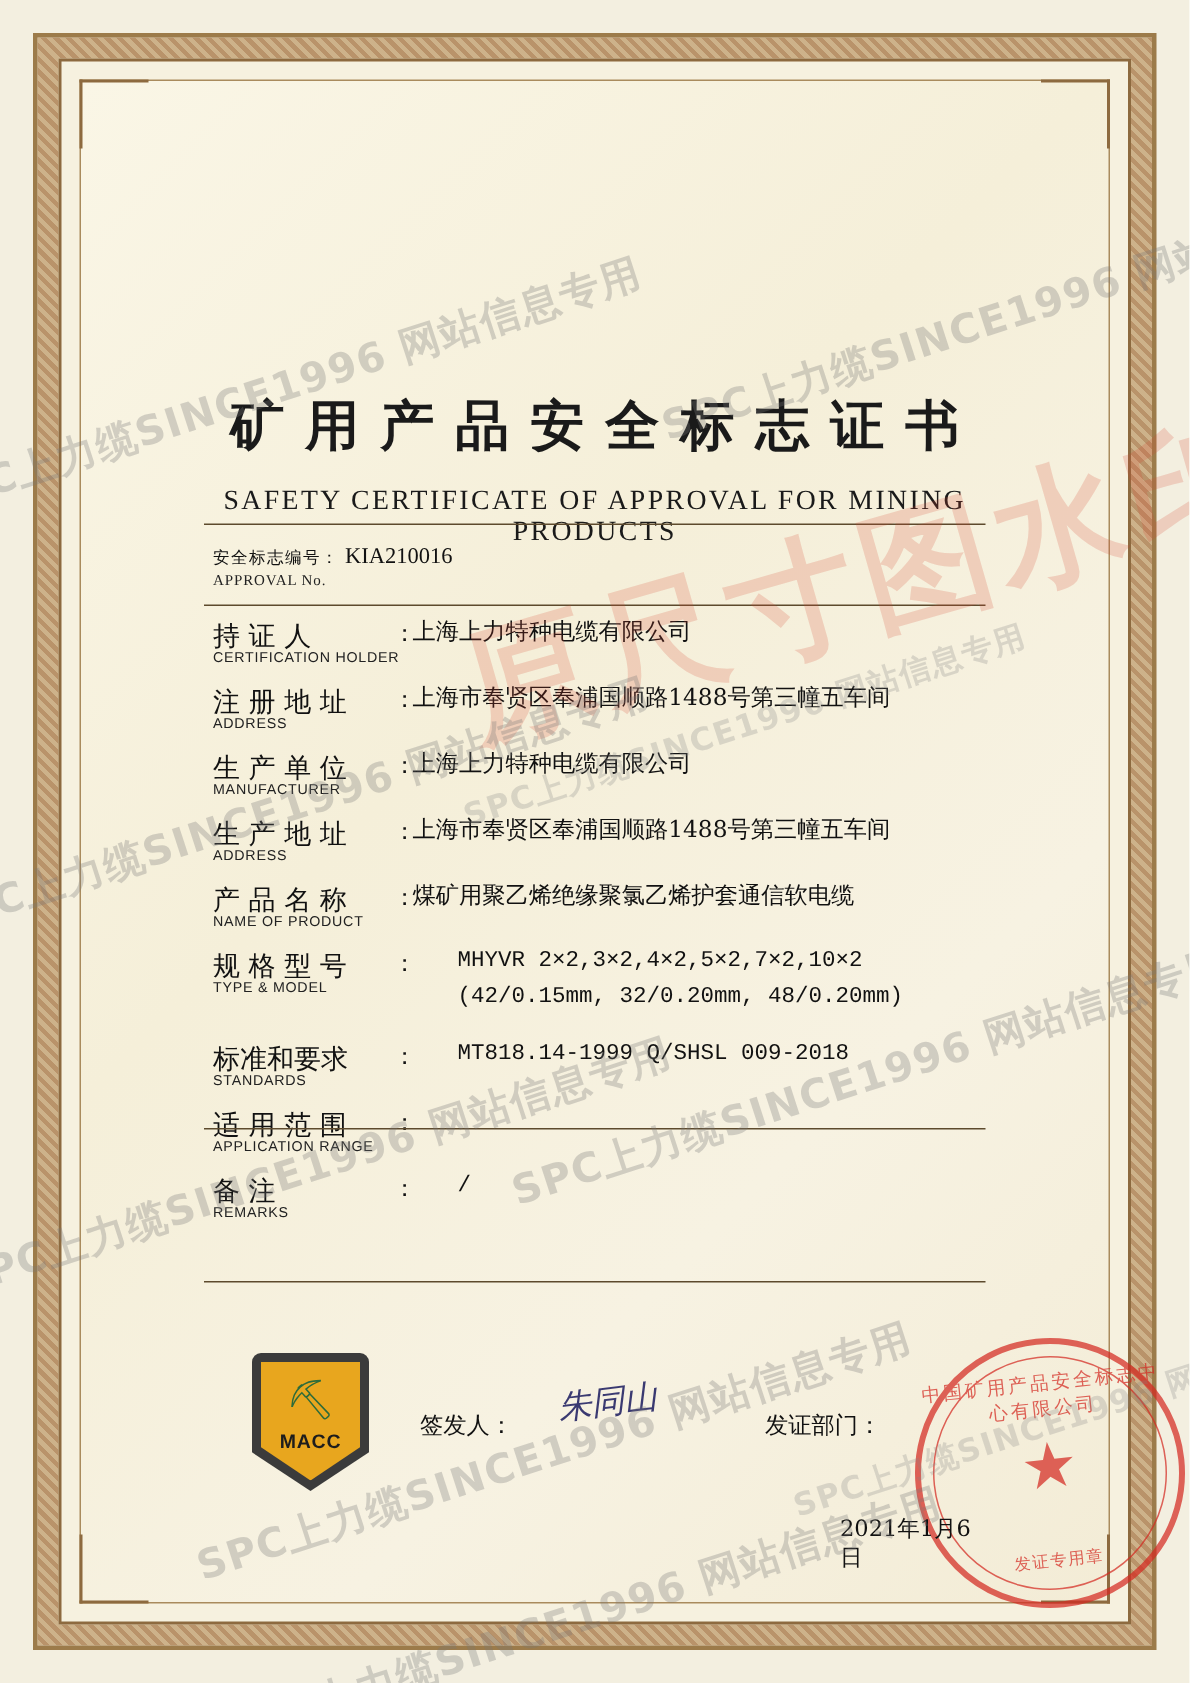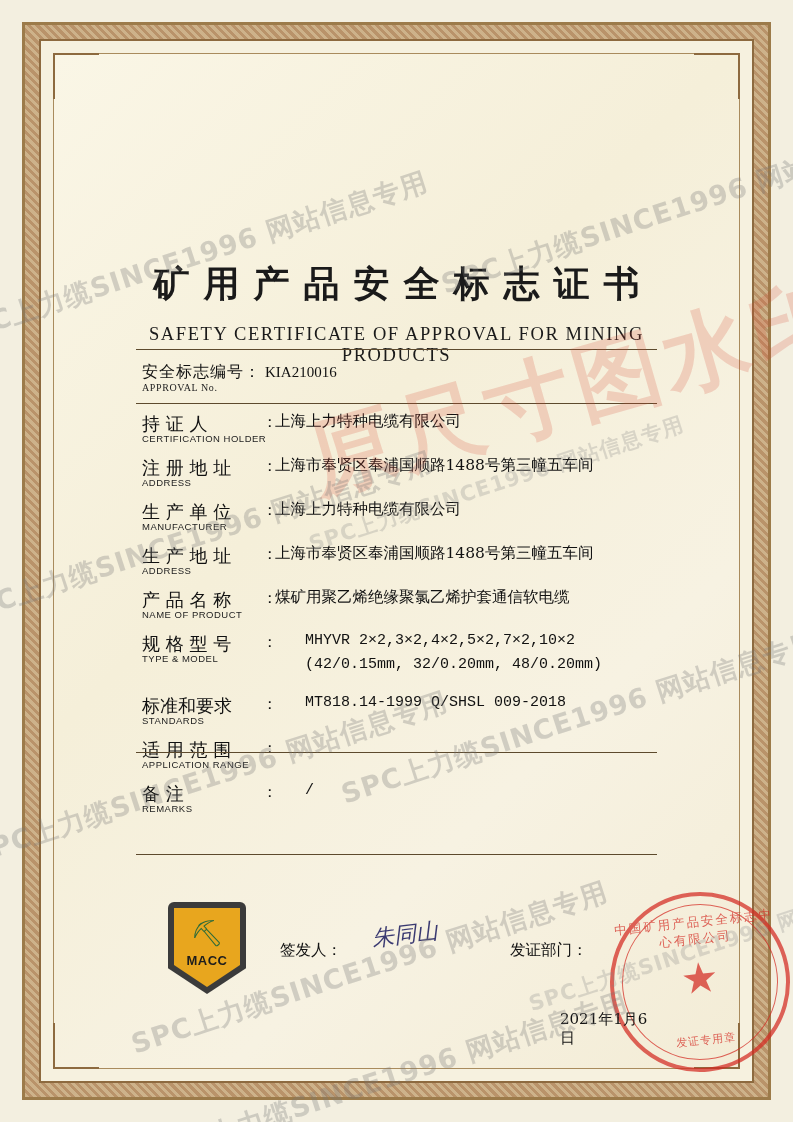--- a/index.html
+++ b/index.html
@@ -132,21 +132,21 @@
 
   .approval-row {
     position: absolute;
     top: 250px;
     left: 28px;
     right: 28px;
     height: 36px;
   }
   .fld-cn {
     font-family: Liberation Mono, monospace;
-    font-size: 16px;
+    font-size: 11px;
     color: #111;
     letter-spacing: 1px;
   }
   .fld-en {
     font-family: "Liberation Serif", serif;
     font-size: 10px;
     letter-spacing: .6px;
     color: #222;
   }
   .val {

